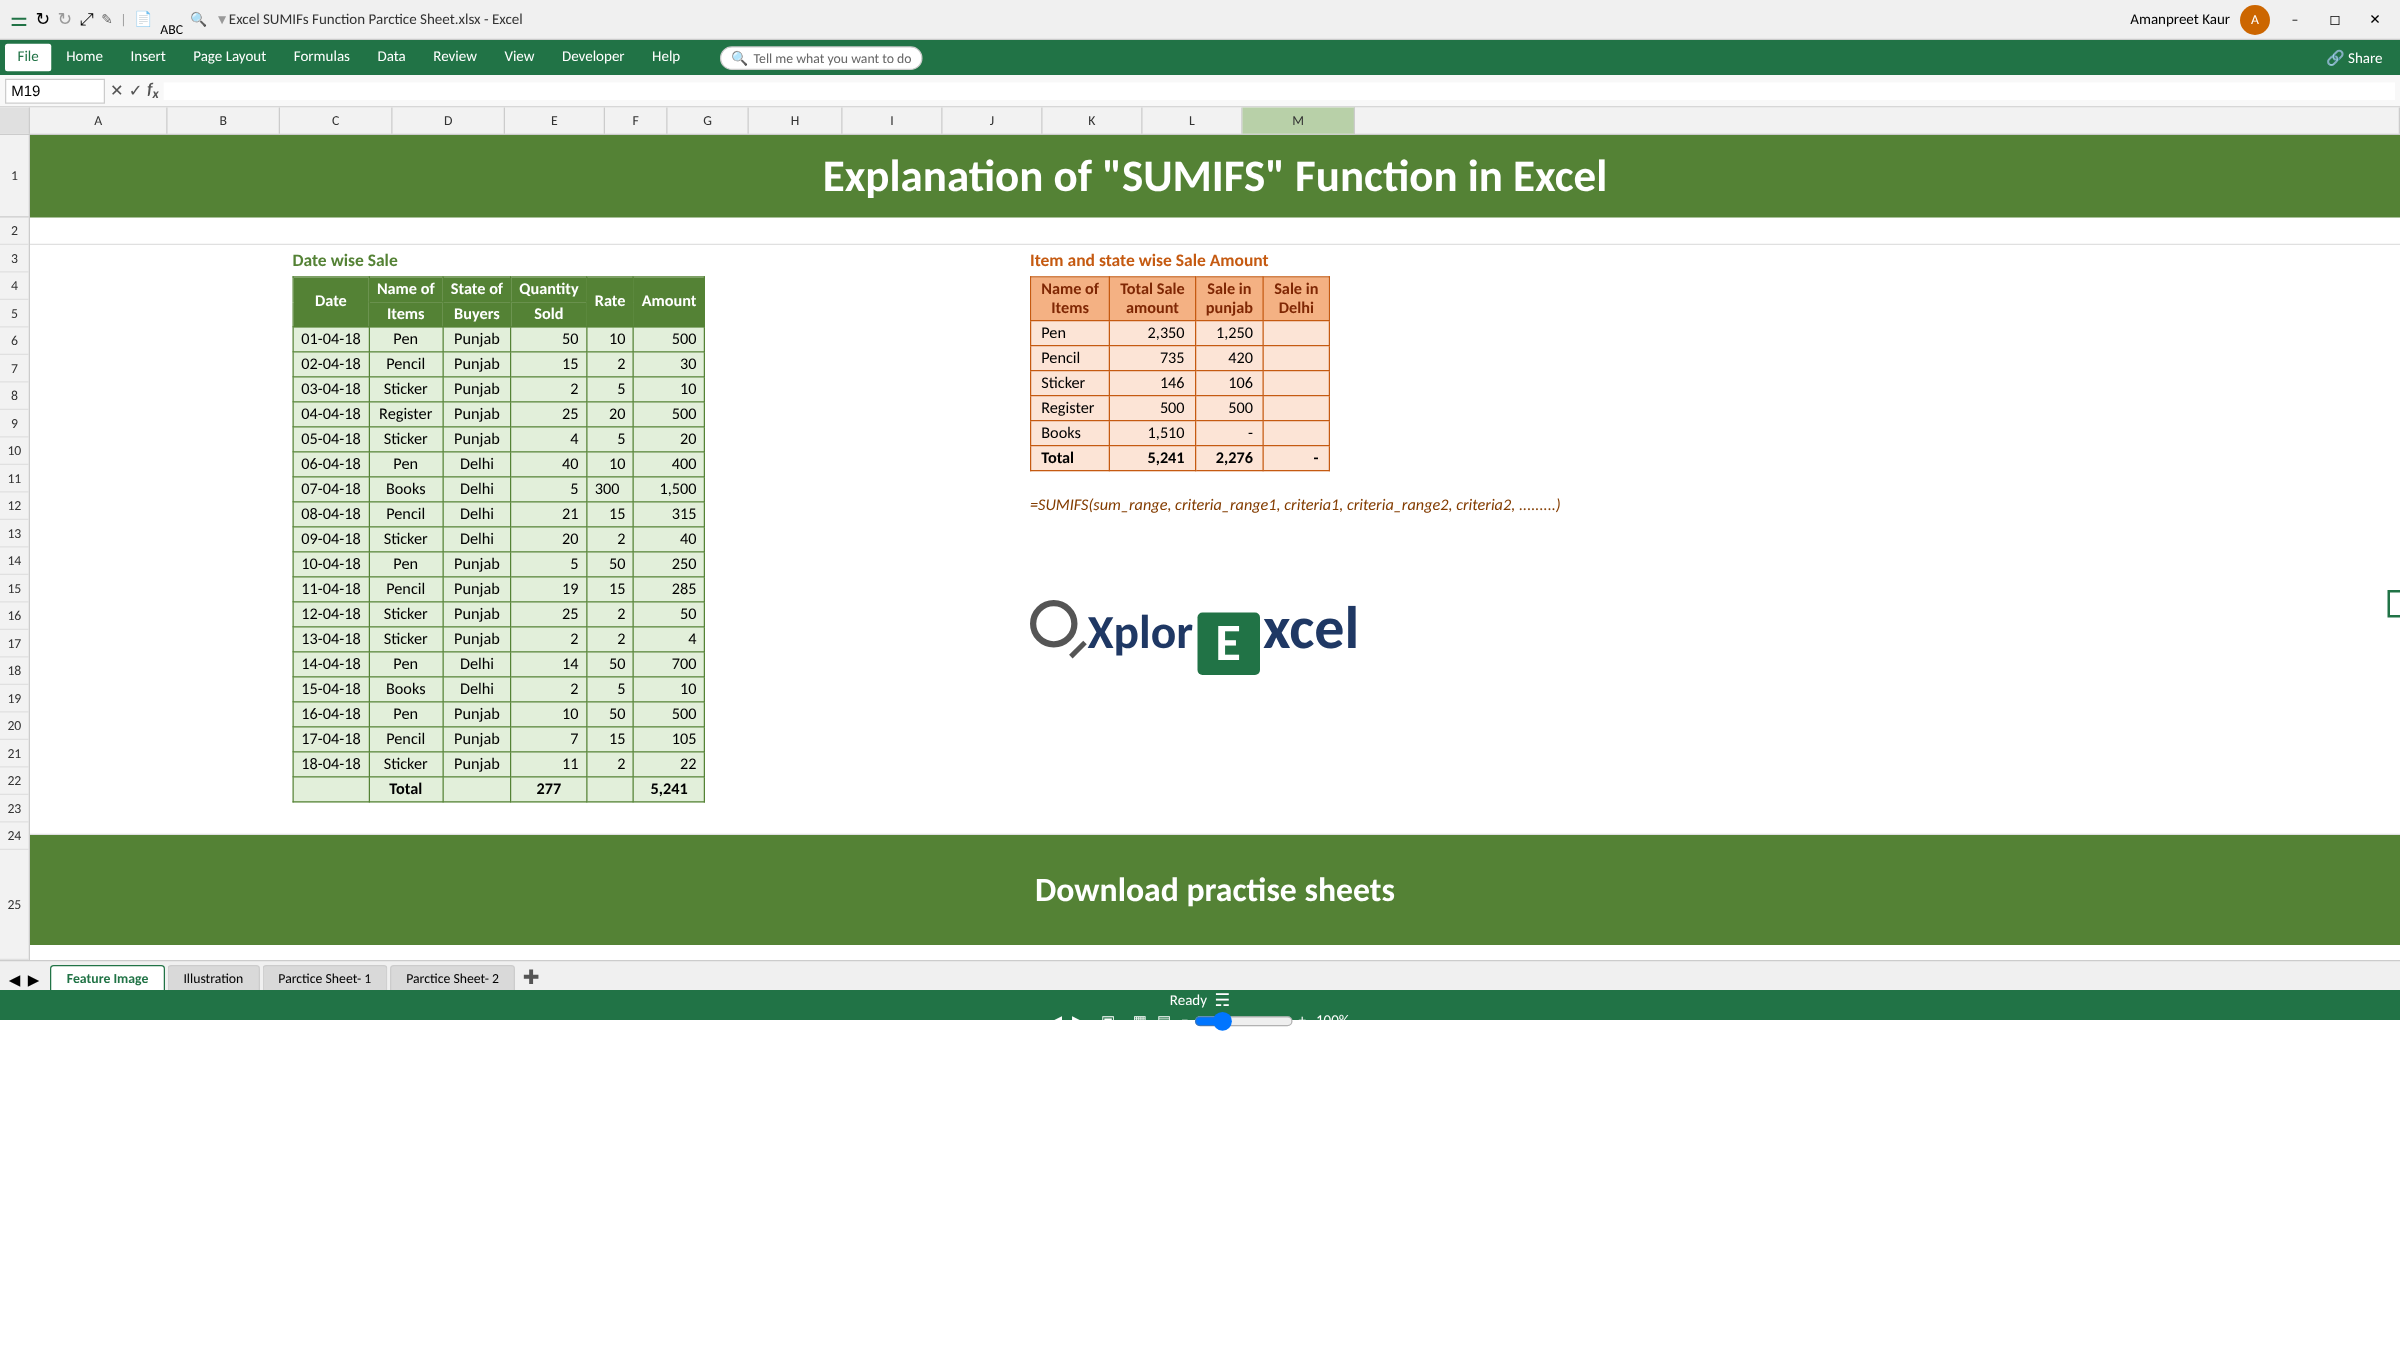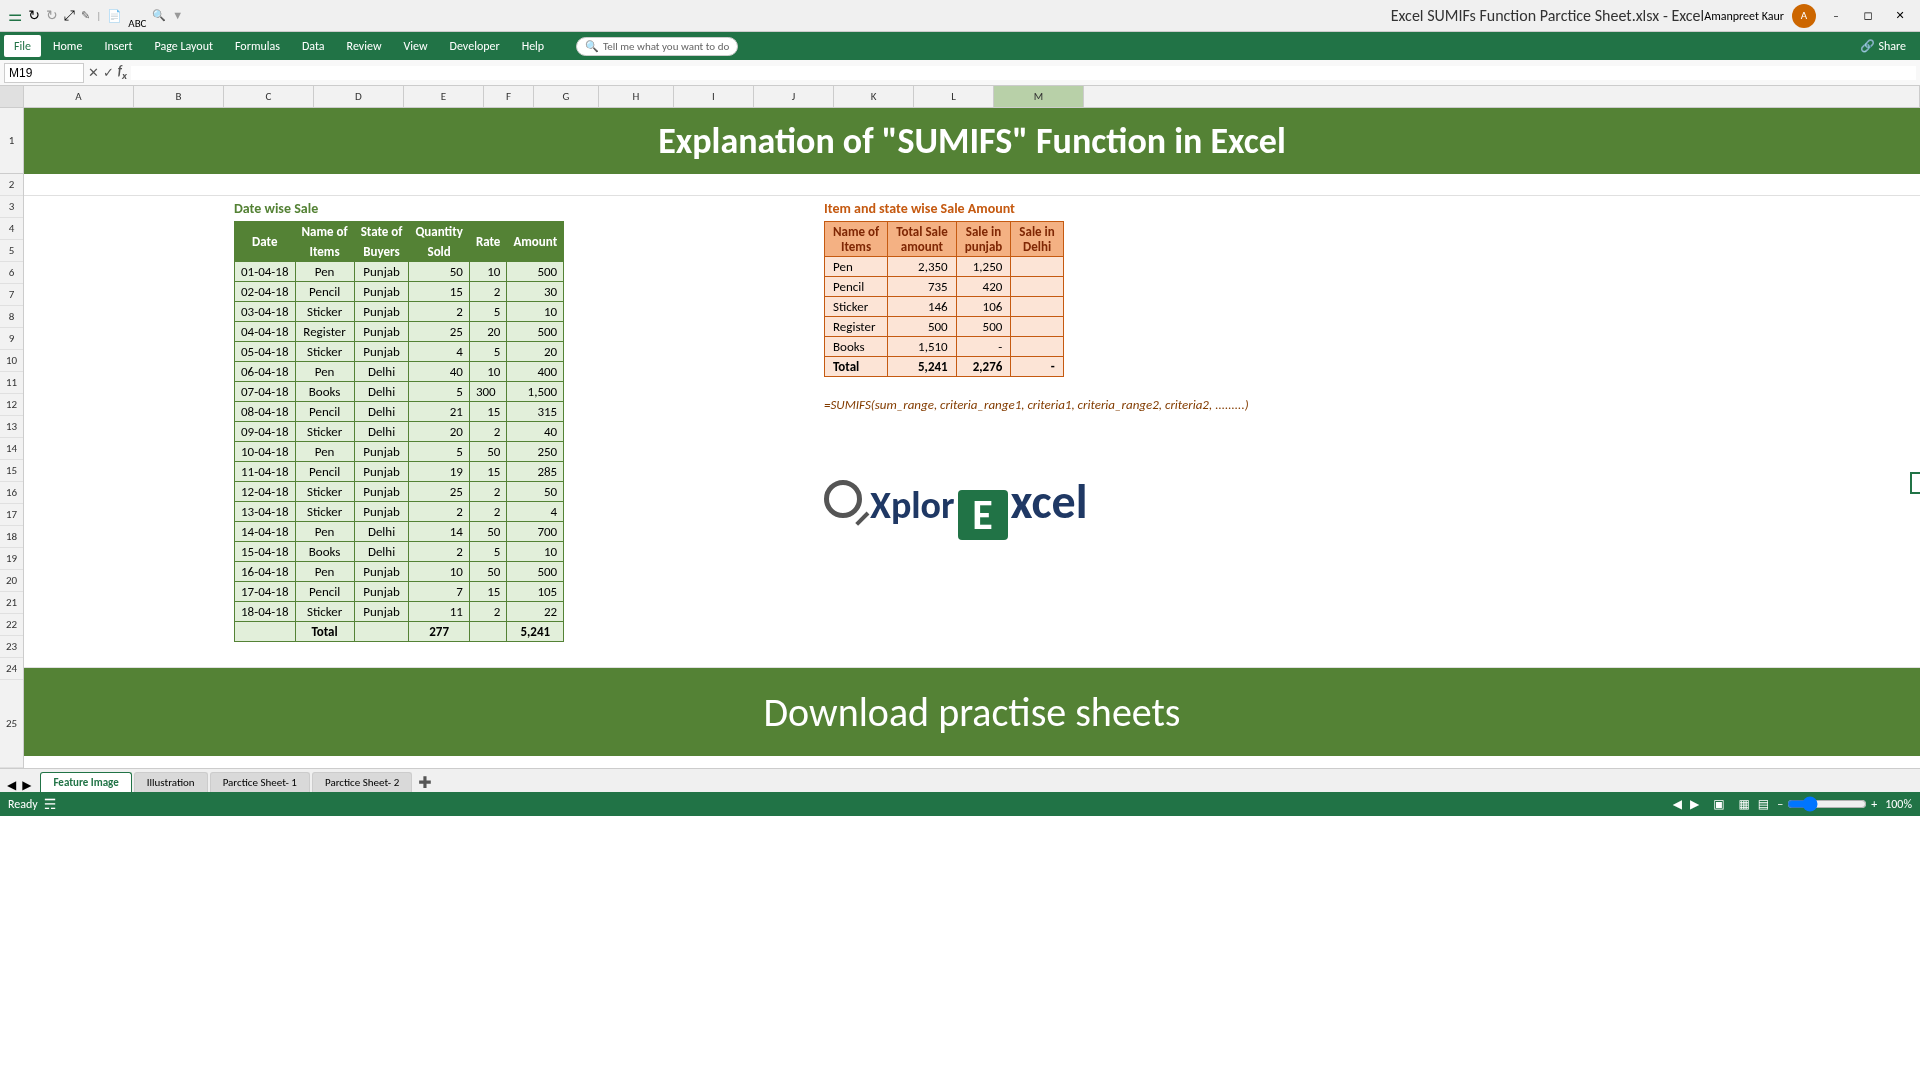--- a/index.html
+++ b/index.html
@@ -10,21 +10,21 @@
       background: #f0f0f0;
       height: 32px;
       display: flex;
       align-items: center;
       justify-content: space-between;
       border-bottom: 1px solid #ccc;
       padding: 0 8px;
       font-size: 12px;
     }
     .title-bar-left { display: flex; align-items: center; gap: 6px; }
-    .title-bar-center { flex: 1; text-align: right; font-size: 16px; color: #333; }
+    .title-bar-center { flex: 1; text-align: left; font-size: 12px; color: #333; }
     .title-bar-right { display: flex; align-items: center; gap: 8px; font-size: 12px; }
     .win-btn { width: 24px; height: 18px; display: inline-flex; align-items: center; justify-content: center; font-size: 11px; cursor: pointer; }
 
     
     .ribbon {
       background: #217346;
       height: 28px;
       display: flex;
       align-items: center;
       padding: 0 4px;
@@ -169,22 +169,22 @@
       color: #833c00;
       font-size: 13px;
       font-style: italic;
     }
 
     
     .bottom-green {
       background: #548235;
       color: white;
       text-align: center;
-      font-size: 40px;
-      font-weight: normal;
+      font-size: 27px;
+      font-weight: bold;
       height: 88px;
       display: flex;
       align-items: center;
       justify-content: center;
     }
 
     
     .sheet-tabs {
       background: #f0f0f0;
       height: 24px;
@@ -216,20 +216,21 @@
     
     .status-bar {
       background: #217346;
       height: 24px;
       display: flex;
       align-items: center;
       padding: 0 8px;
       color: white;
       font-size: 12px;
       justify-content: space-between;
+      flex-direction: column;
     }
   </style>
 </head>
 <body>
 
 <div class="title-bar">
   <div class="title-bar-left">
     <span style="font-size:16px; color:#217346;">⚌</span>
     <span style="font-size:14px;">↻</span>
     <span style="font-size:14px; color:#999;">↻</span>

